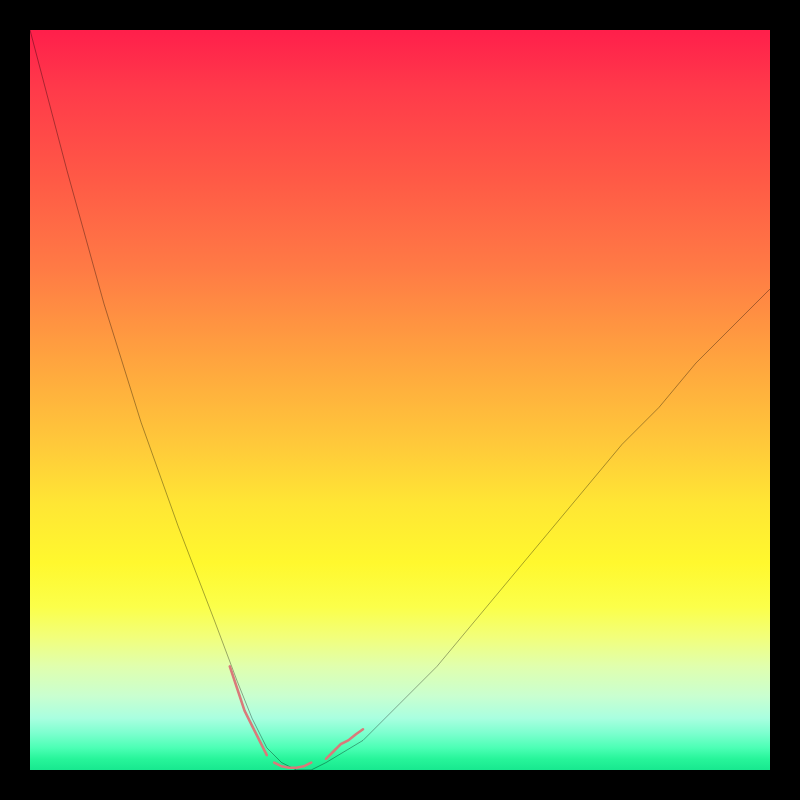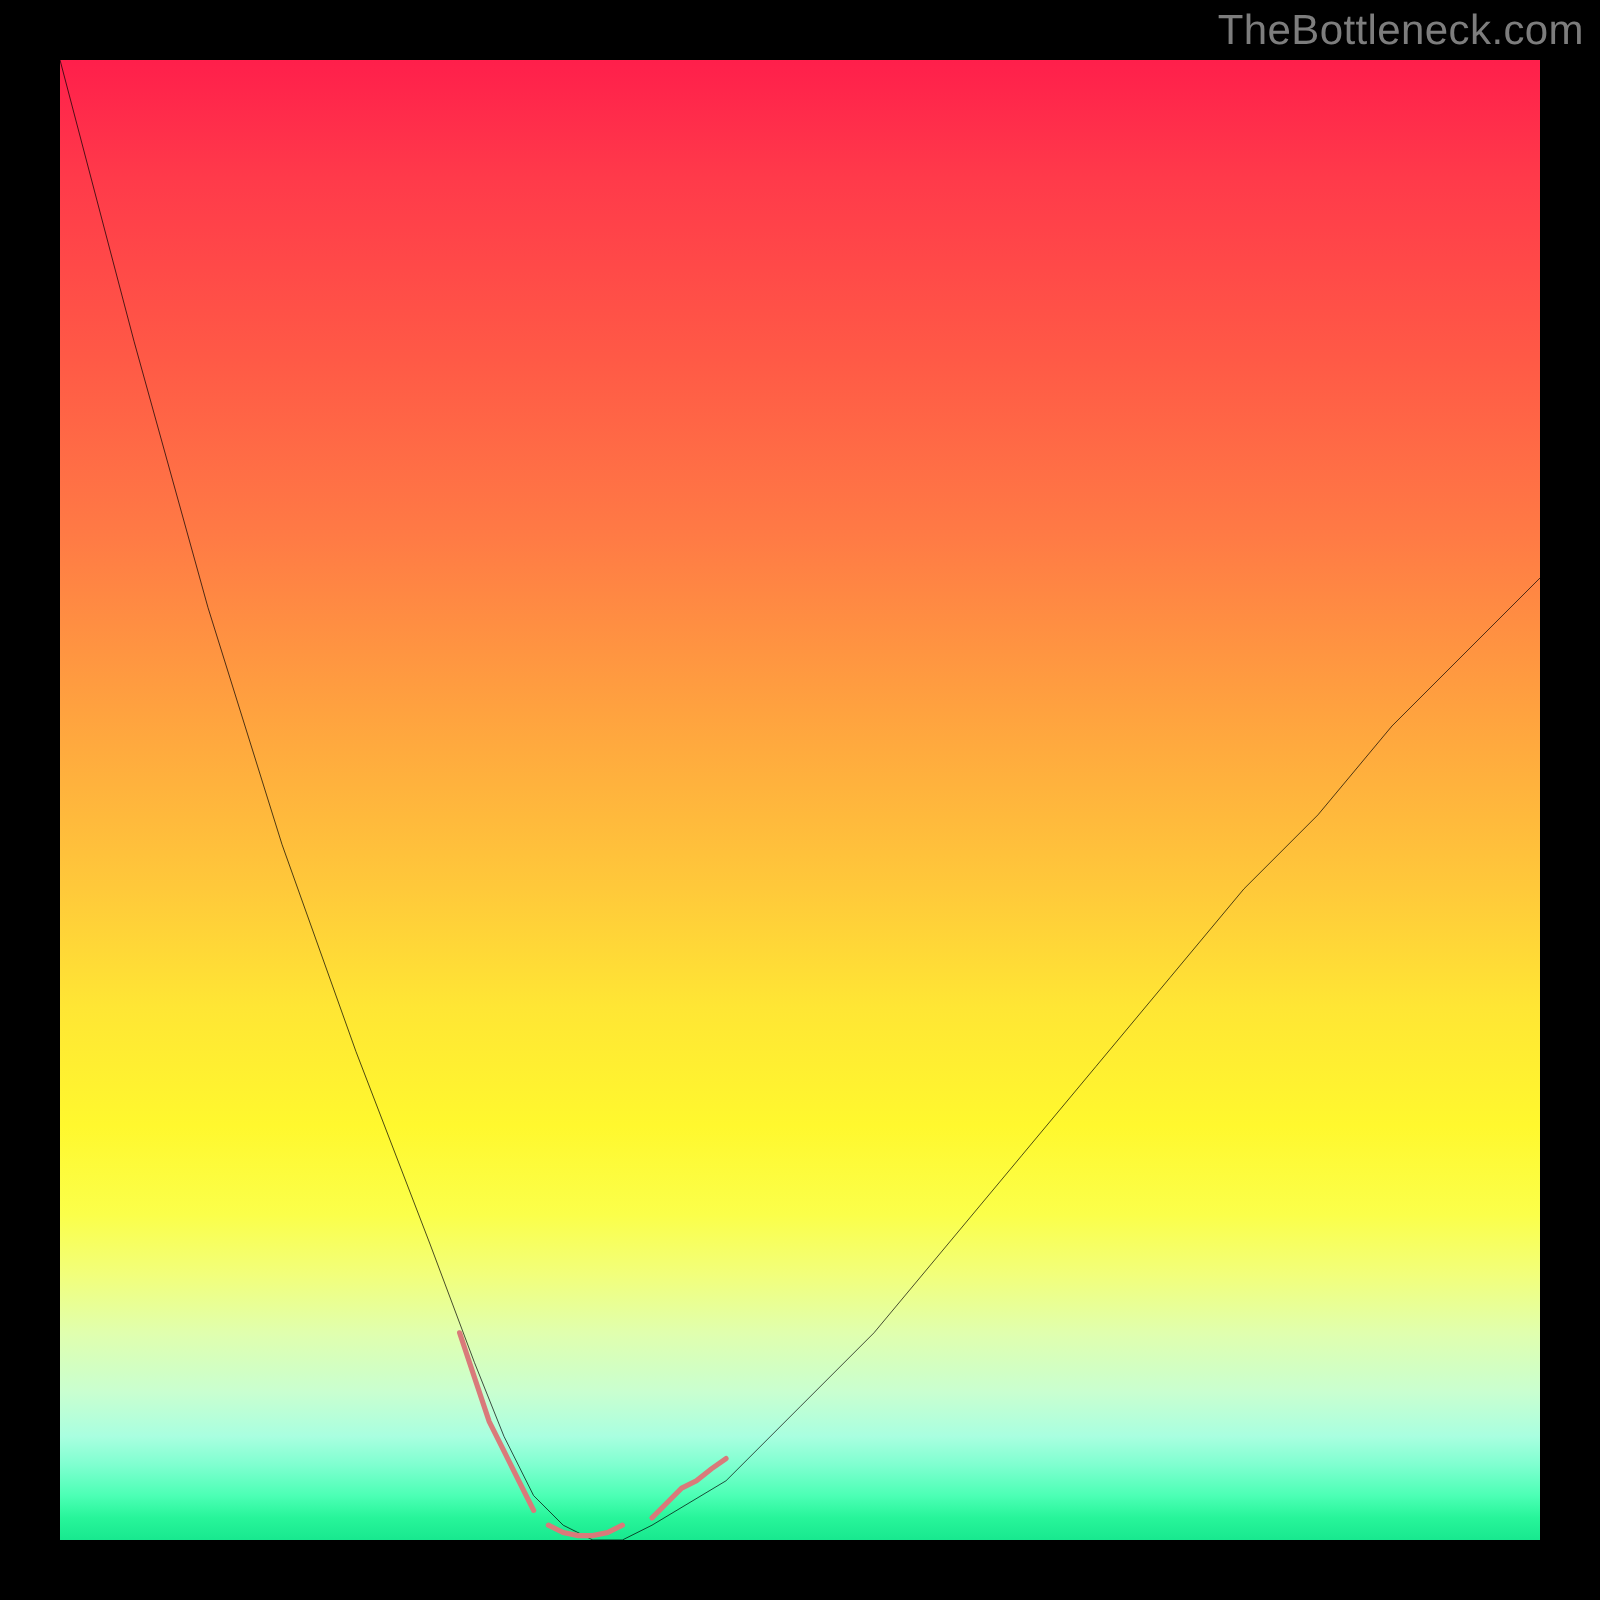--- a/index.html
+++ b/index.html
@@ -63,21 +63,20 @@
     font-size: 21px;
     letter-spacing: 0.2px;
     font-weight: 400;
   }
 </style>
 </head>
 <body>
 
 <div class="stage">
 
-  <div class="watermark">TheBottleneck.com</div>
 
   <div class="plot">
     <div class="gradient"></div>
 
     <svg class="curve" viewBox="0 0 100 100" preserveAspectRatio="none">
 
       <path d="M0.00 0.00 L5.00 19.00 L10.00 37.00 L15.00 53.00 L20.00 67.00 L25.00 80.00 L28.00 88.00 L30.00 93.00 L32.00 97.00 L34.00 99.00 L36.00 100.00 L38.00 100.00 L40.00 99.00 L45.00 96.00 L50.00 91.00 L55.00 86.00 L60.00 80.00 L65.00 74.00 L70.00 68.00 L75.00 62.00 L80.00 56.00 L85.00 51.00 L90.00 45.00 L95.00 40.00 L100.00 35.00" fill="none" stroke="#000" stroke-width="0.35" vector-effect="non-scaling-stroke"></path>
 
       <path d="M27.00 86.00 L28.00 89.00 L29.00 92.00 L30.00 94.00 L31.00 96.00 L32.00 98.00" fill="none" stroke="#d97a7a" stroke-width="2.6" stroke-linecap="round" vector-effect="non-scaling-stroke"></path>
       <path d="M33.00 99.00 L34.00 99.50 L35.00 99.70 L36.00 99.70 L37.00 99.50 L38.00 99.00" fill="none" stroke="#d97a7a" stroke-width="2.6" stroke-linecap="round" vector-effect="non-scaling-stroke"></path>

